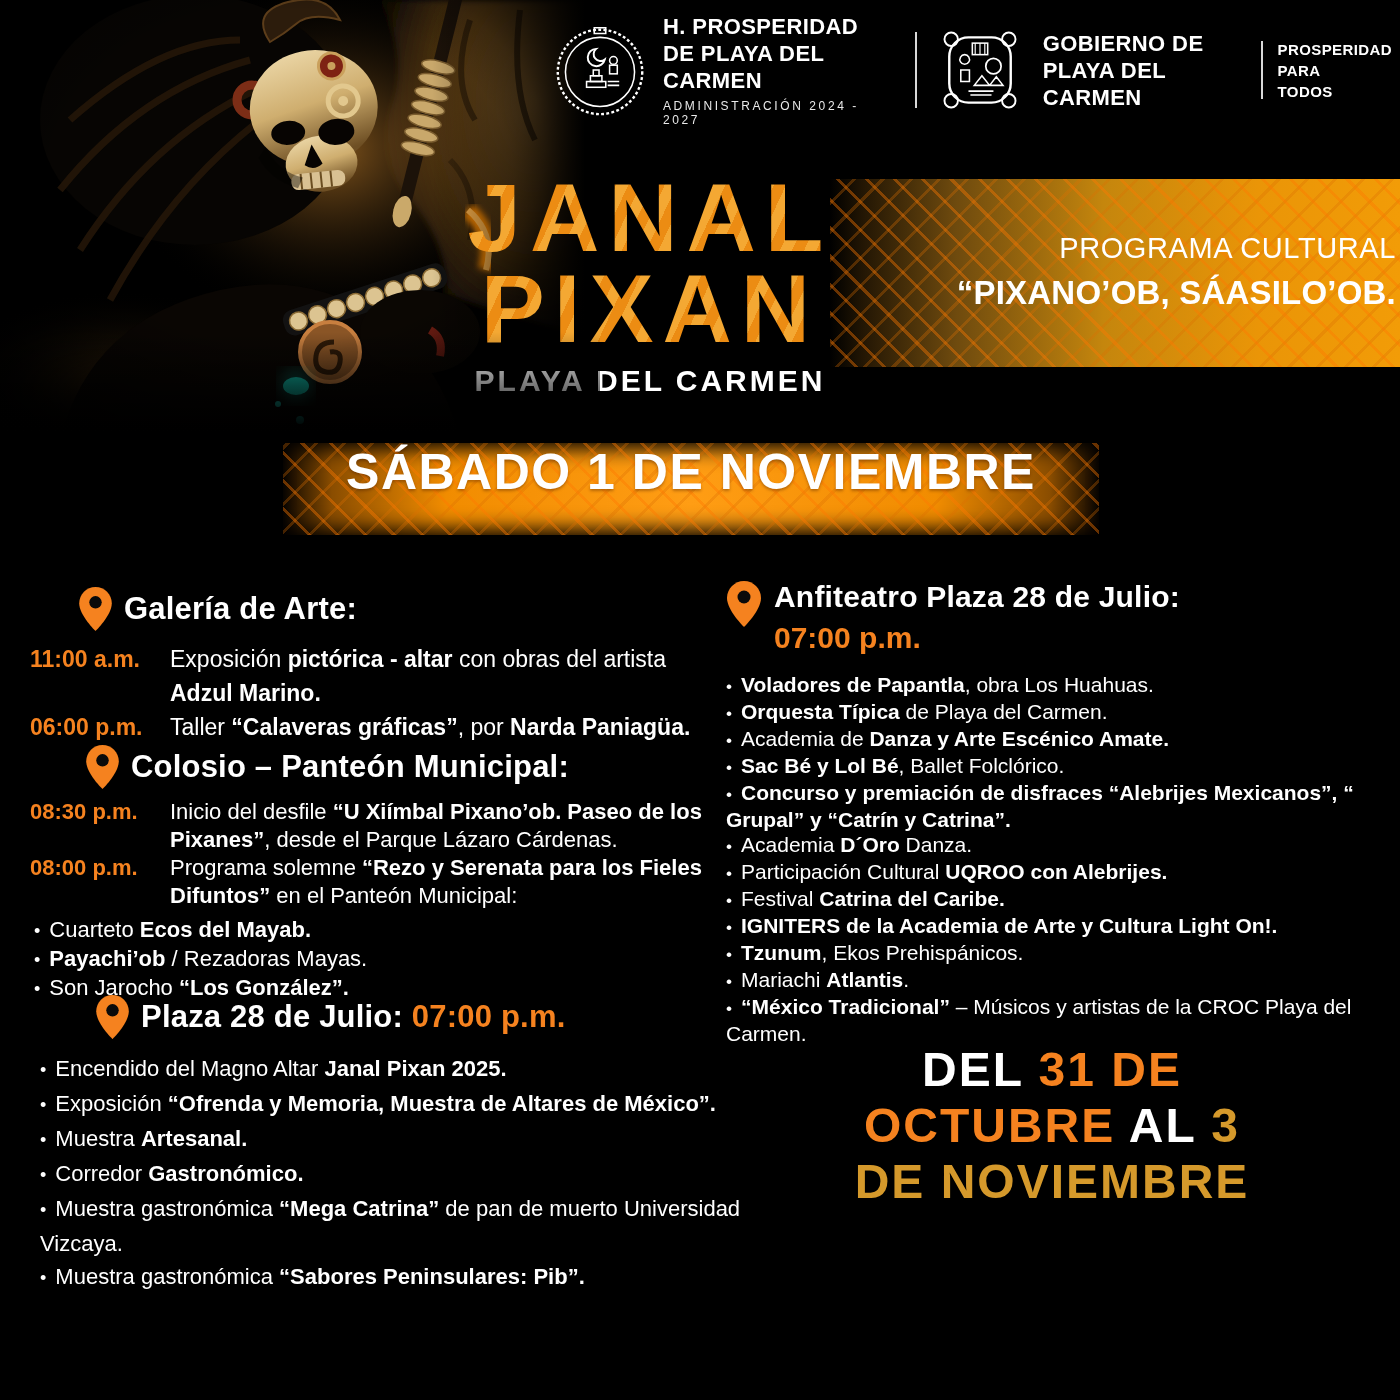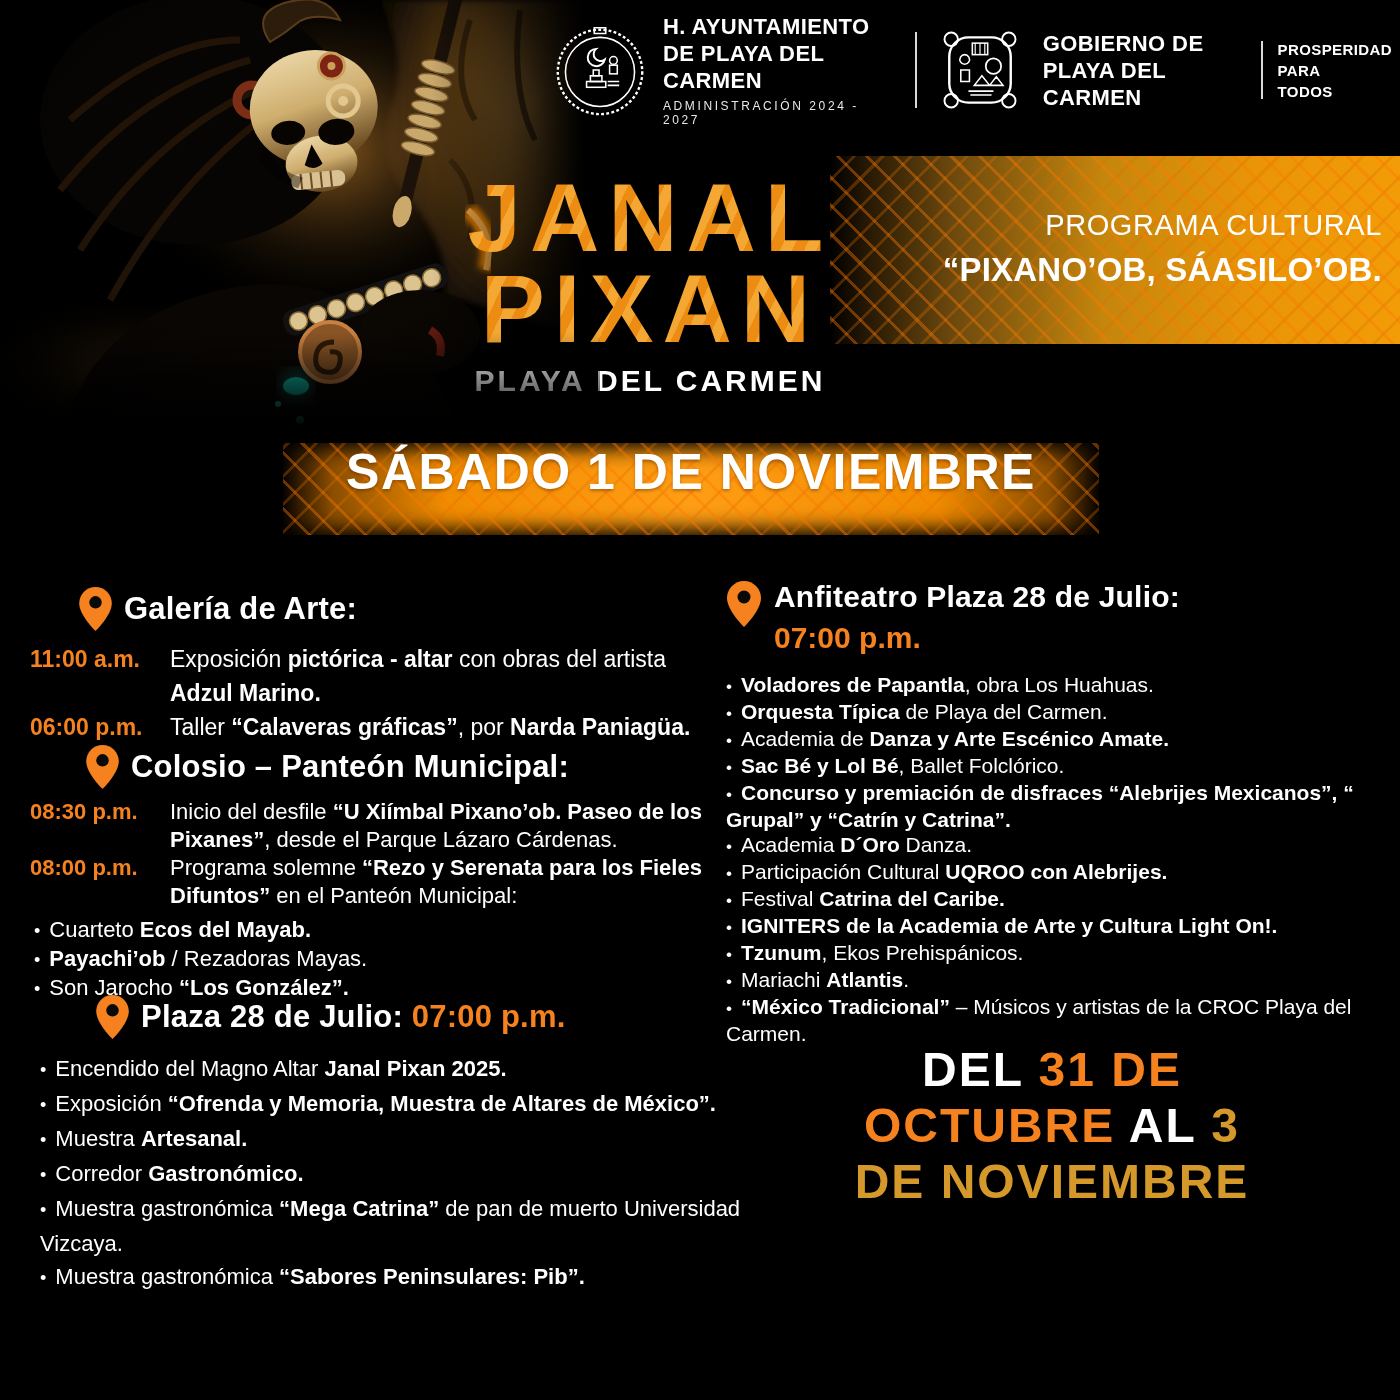--- a/index.html
+++ b/index.html
@@ -36,24 +36,24 @@
     color:#f0971f;
   }
   @supports (-webkit-background-clip:text){
     .title-line{
       background:repeating-linear-gradient(115deg,#f4a833 0 11px,#ec8c13 11px 22px);
       -webkit-background-clip:text;background-clip:text;color:transparent;
     }
   }
   #title-sub{font-size:30px;font-weight:700;letter-spacing:3px;margin-top:10px;color:#fff;}
   
-  #program-banner{position:absolute;left:830px;top:156px;width:570px;height:188px;
+  #program-banner{position:absolute;left:830px;top:179px;width:570px;height:188px;
     background:linear-gradient(90deg,#000 0%,#241704 6%,#6e4a0e 22%,#c5860d 48%,#ea9507 75%,#f29c07 100%);
     display:flex;flex-direction:column;justify-content:center;align-items:flex-end;
-    padding-right:18px;box-sizing:border-box;text-align:right;}
+    padding-right:4px;box-sizing:border-box;text-align:right;}
   #program-banner::after,#date-banner::after{content:"";position:absolute;inset:0;pointer-events:none;
     background:
       repeating-linear-gradient(45deg,rgba(255,120,0,0) 0 17px,rgba(255,120,0,.40) 17px 20px),
       repeating-linear-gradient(-45deg,rgba(200,100,0,0) 0 17px,rgba(220,110,0,.30) 17px 20px);}
   .pb-kicker{font-size:29px;font-weight:400;letter-spacing:.6px;margin-bottom:6px;position:relative;z-index:1;}
   .pb-quote{font-size:33px;font-weight:700;line-height:43px;letter-spacing:.2px;position:relative;z-index:1;}
   
   #date-banner{position:absolute;left:283px;top:443px;width:816px;height:92px;
     background:linear-gradient(90deg,#0a0500 0%,#8a4d00 6%,#f18c00 20%,#ff9d14 50%,#f18c00 80%,#8a4d00 94%,#0a0500 100%);
     box-shadow:inset 0 16px 20px -10px #000, inset 0 -16px 20px -10px #000;
@@ -217,21 +217,21 @@
       <path d="M46 28 a9 9 0 1 0 9 11 a7 7 0 1 1 -9 -11z" stroke-width="2"></path>
       <rect x="36" y="62" width="20" height="6" stroke-width="1.6"></rect>
         <rect x="40" y="56" width="12" height="6" stroke-width="1.6"></rect>
         <rect x="43" y="50" width="6" height="6" stroke-width="1.6"></rect>
       <circle cx="64" cy="40" r="4" stroke-width="1.6"></circle>
         <rect x="60" y="45" width="8" height="9" stroke-width="1.6"></rect>
       <path d="M58 62 h12 M58 66 h12" stroke-width="1.6"></path>
       <path d="M44 6 h12 v6 h-12z" stroke-width="1.6"></path>
     </svg>
     <div>
-      <div class="org-line">H. AYUNTAMIENTO</div>
+      <div class="org-line">H. PROSPERIDAD</div>
       <div class="org-line">DE PLAYA DEL CARMEN</div>
       <div class="org-sub">ADMINISTRACIÓN 2024 - 2027</div>
     </div>
     <div class="vdiv vdiv1"></div>
     <svg width="96" height="100" viewBox="0 0 100 100" fill="none" stroke="#fff">
       <rect x="18" y="16" width="64" height="68" rx="20" stroke-width="2.5"></rect>
       <circle cx="20" cy="18" r="7" stroke-width="2"></circle>
         <circle cx="80" cy="18" r="7" stroke-width="2"></circle>
       <circle cx="20" cy="82" r="7" stroke-width="2"></circle>
         <circle cx="80" cy="82" r="7" stroke-width="2"></circle>

